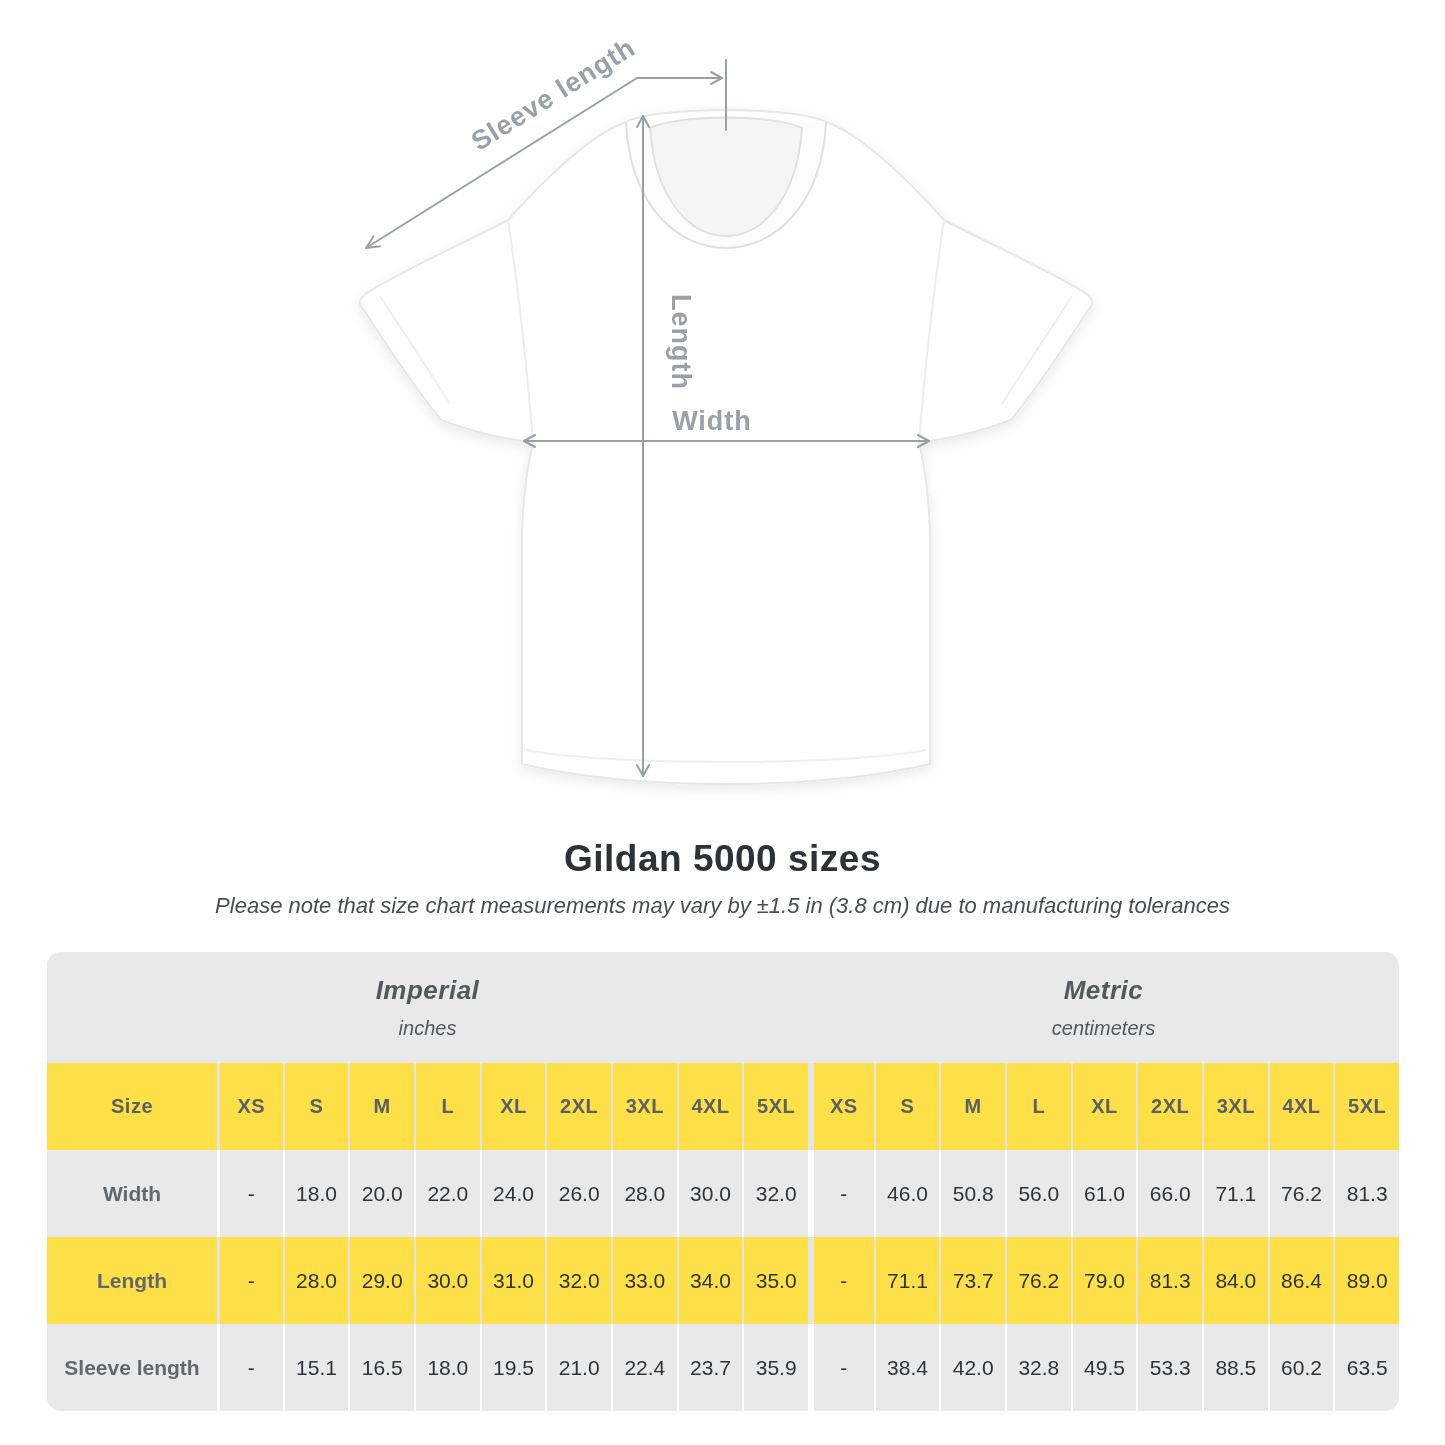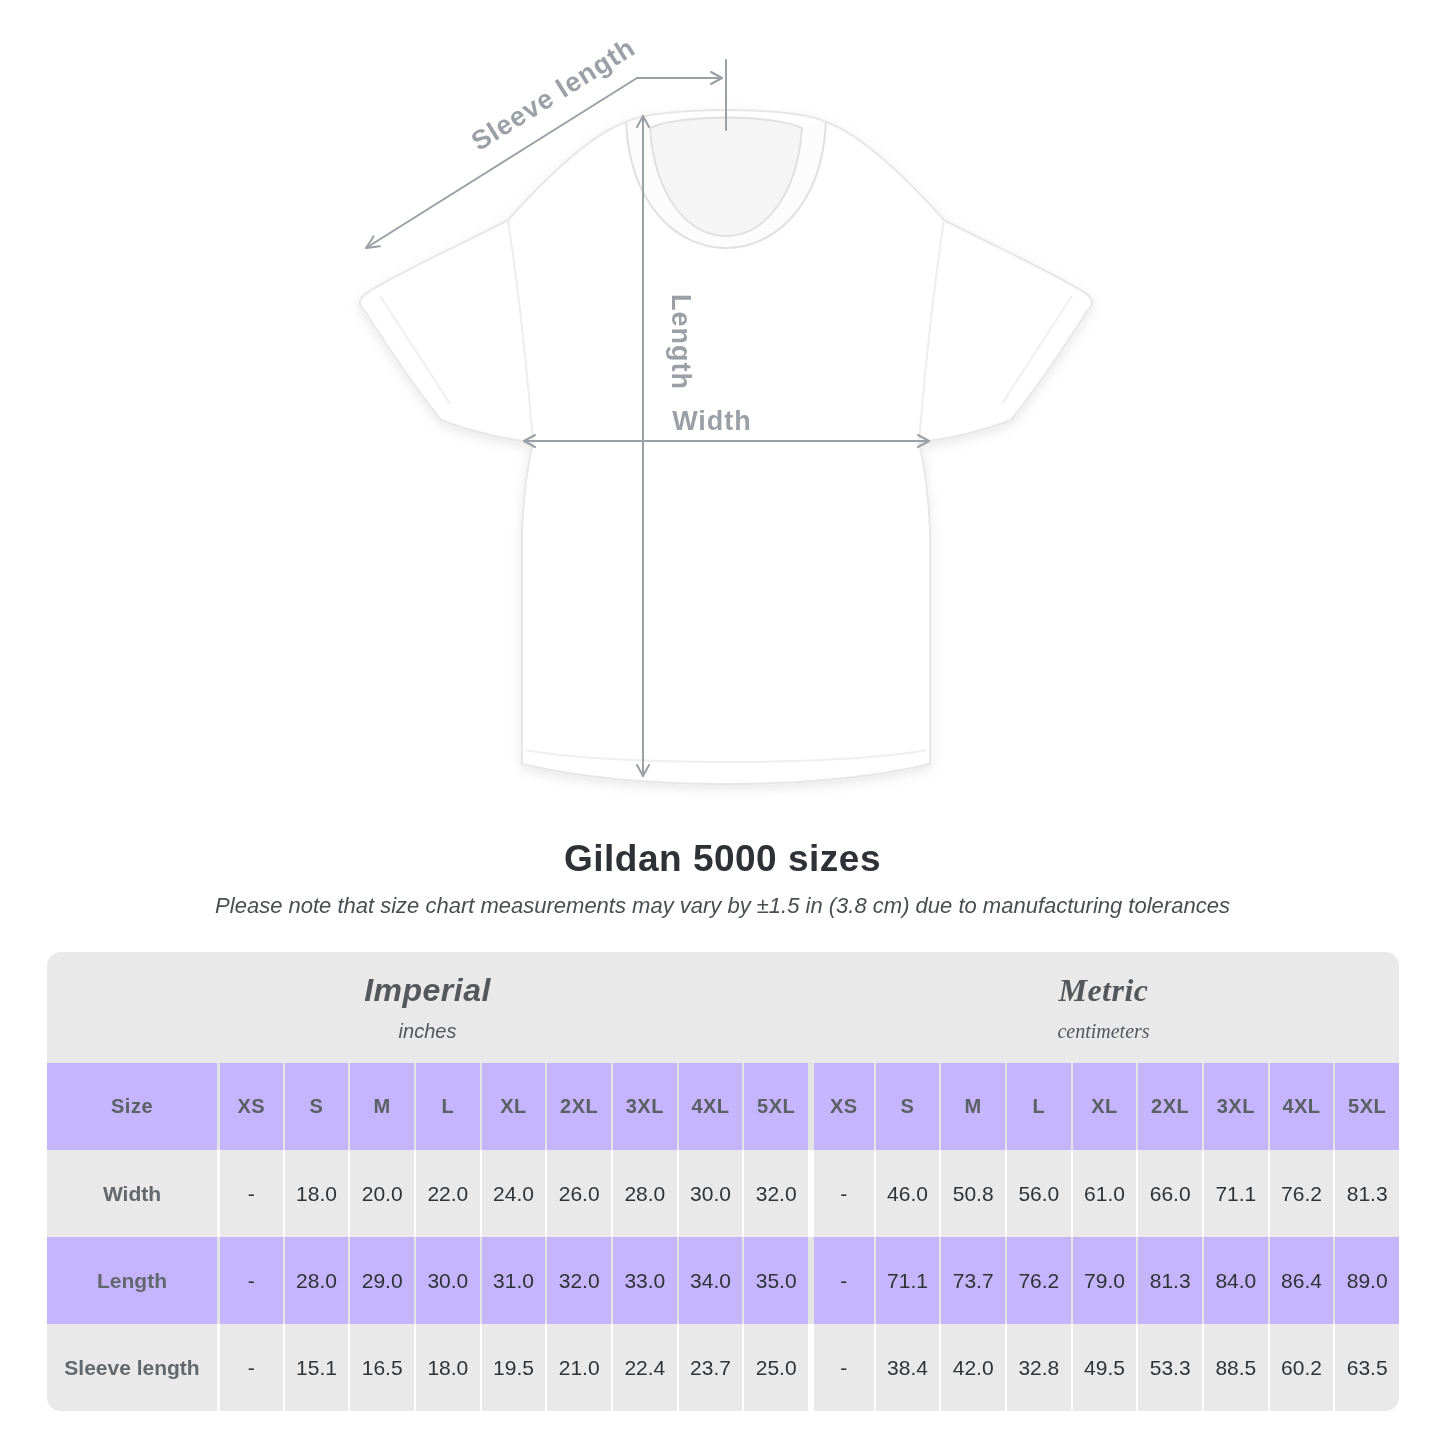--- a/index.html
+++ b/index.html
@@ -15,29 +15,29 @@
   .caption p{margin:12px;font-size:22px;font-style:italic;color:#4a4e51;}
   .size-table{position:absolute;top:952px;left:47px;width:1352px;}
   .grid{
     display:grid;width:1352px;
     grid-template-columns:170px repeat(18,1fr);
     grid-template-rows:111px 87px 87px 87px 87px;
     border-radius:14px;overflow:hidden;
   }
   .band{background:#e9e9e9;display:flex;flex-direction:column;align-items:center;justify-content:center;}
   .band-imperial{grid-column:1 / span 10;}
-  .band-metric{grid-column:11 / span 9;font-family:Liberation Serif, serif;}
-  .g-name{font-style:italic;font-weight:bold;font-size:32px;color:#54585c;margin-bottom:11px;letter-spacing:.5px;}
+  .band-metric{grid-column:11 / span 9;}
+  .g-name{font-style:italic;font-weight:bold;font-size:26px;color:#54585c;margin-bottom:11px;letter-spacing:.5px;}
   .g-unit{font-style:italic;font-size:20px;color:#54585c;text-align:right;}
   .cell{display:flex;align-items:center;justify-content:center;}
   .head{font-weight:bold;font-size:20px;color:#5b6064;letter-spacing:.5px;}
   .rlabel{font-weight:bold;font-size:21px;color:#63686d;}
   .val{font-size:21px;color:#2f3336;}
   .r-gray{background:#e9e9e9;}
-  .r-white{background:#c4b5fd;}
+  .r-white{background:#fde047;}
   .sep{border-left:2px solid;}
   .sep4{border-left-width:3px;}
   .sep6{border-left-width:6px;}
   .r-gray.sep{border-left-color:#ffffff;}
   .r-white.sep{border-left-color:#e4e4e4;}
 </style>
 </head>
 <body>
 
 <div class="page">
@@ -180,21 +180,21 @@
         <div class="cell val r-white sep">89.0</div>
         <div class="cell rlabel r-gray">Sleeve length</div>
         <div class="cell val r-gray sep sep4">-</div>
         <div class="cell val r-gray sep">15.1</div>
         <div class="cell val r-gray sep">16.5</div>
         <div class="cell val r-gray sep">18.0</div>
         <div class="cell val r-gray sep">19.5</div>
         <div class="cell val r-gray sep">21.0</div>
         <div class="cell val r-gray sep">22.4</div>
         <div class="cell val r-gray sep">23.7</div>
-        <div class="cell val r-gray sep">25.0</div>
+        <div class="cell val r-gray sep">35.9</div>
         <div class="cell val r-gray sep sep6">-</div>
         <div class="cell val r-gray sep">38.4</div>
         <div class="cell val r-gray sep">42.0</div>
         <div class="cell val r-gray sep">32.8</div>
         <div class="cell val r-gray sep">49.5</div>
         <div class="cell val r-gray sep">53.3</div>
         <div class="cell val r-gray sep">88.5</div>
         <div class="cell val r-gray sep">60.2</div>
         <div class="cell val r-gray sep">63.5</div>
       </div>

